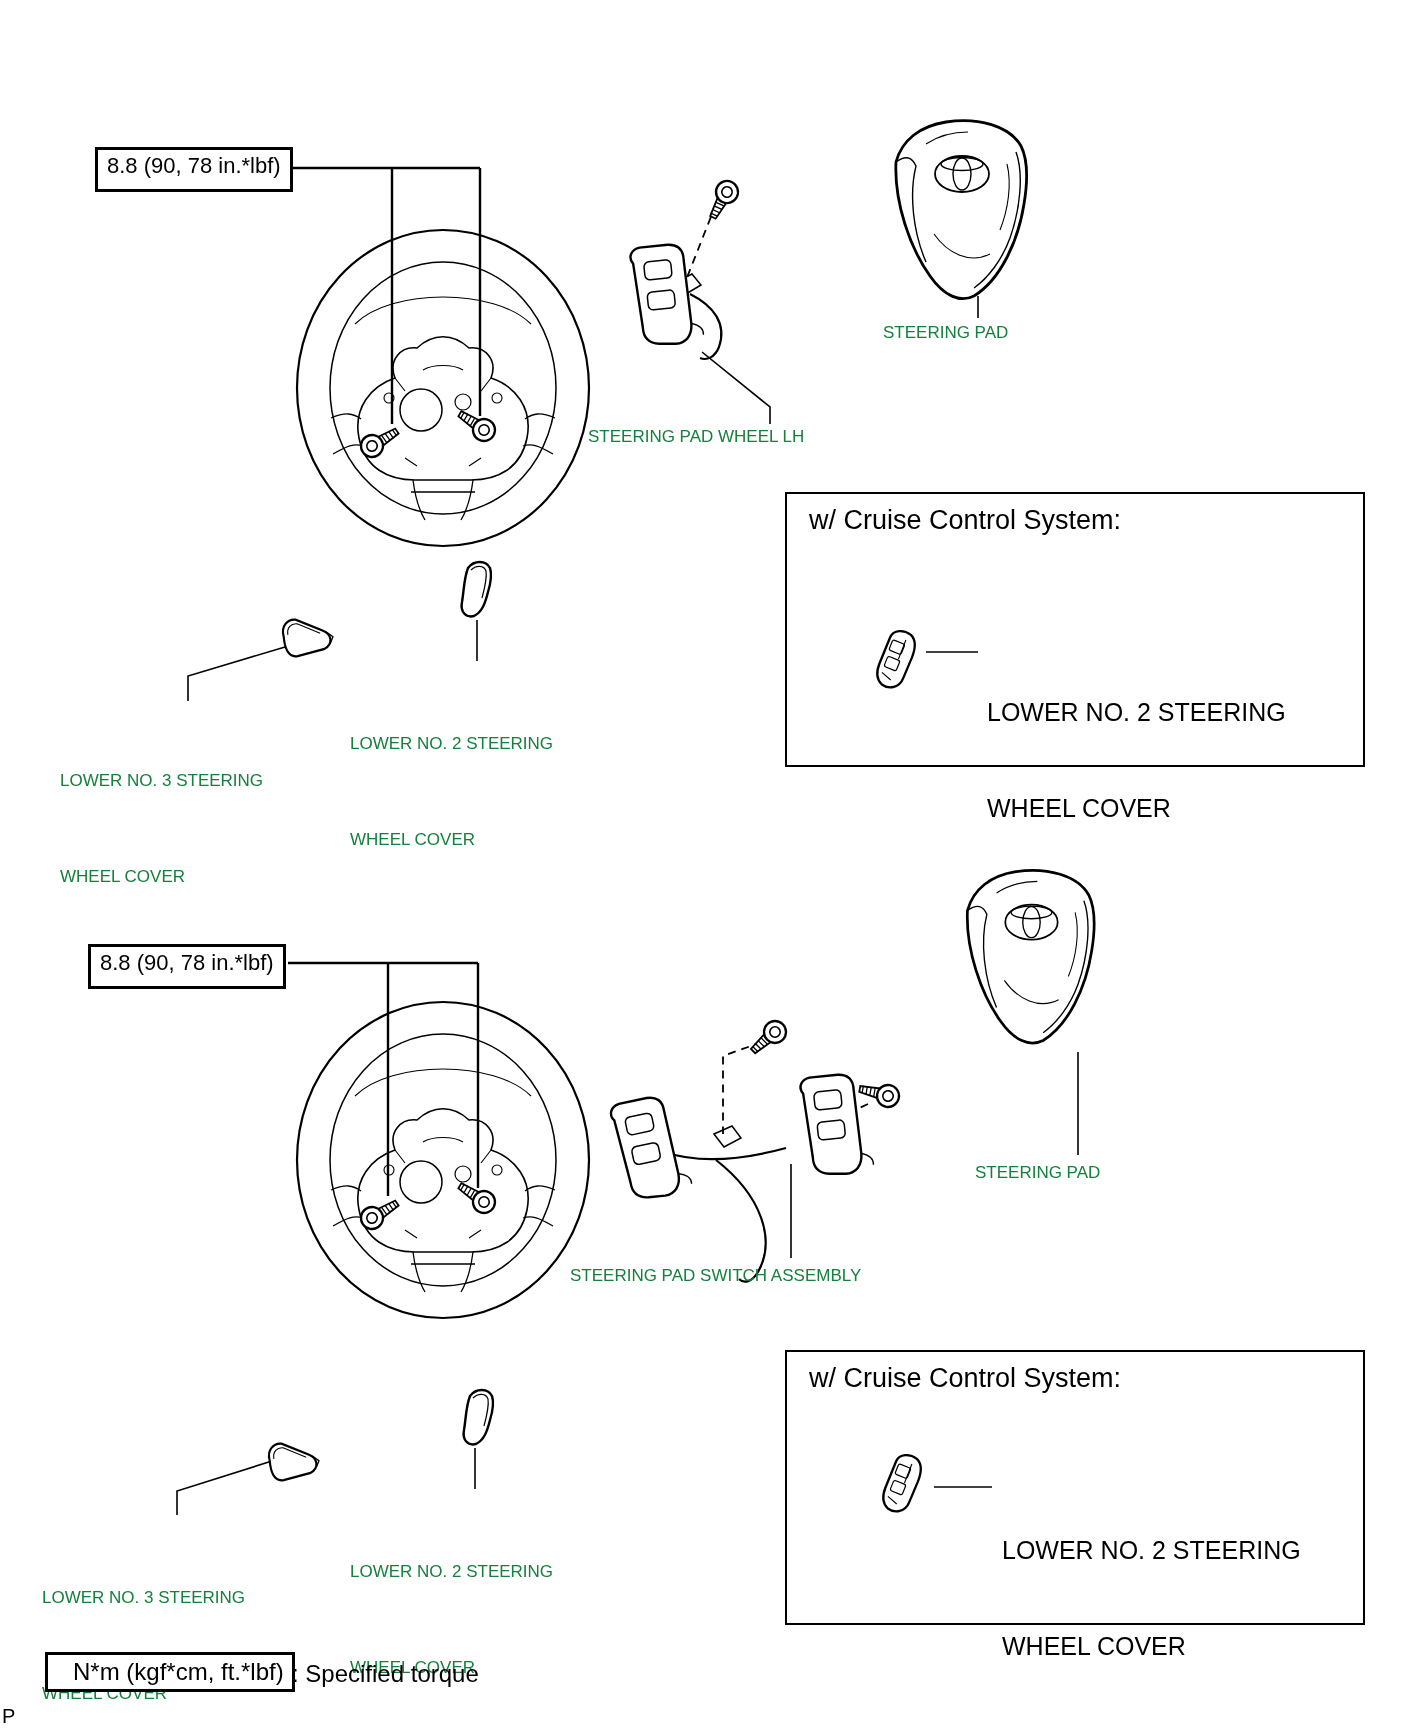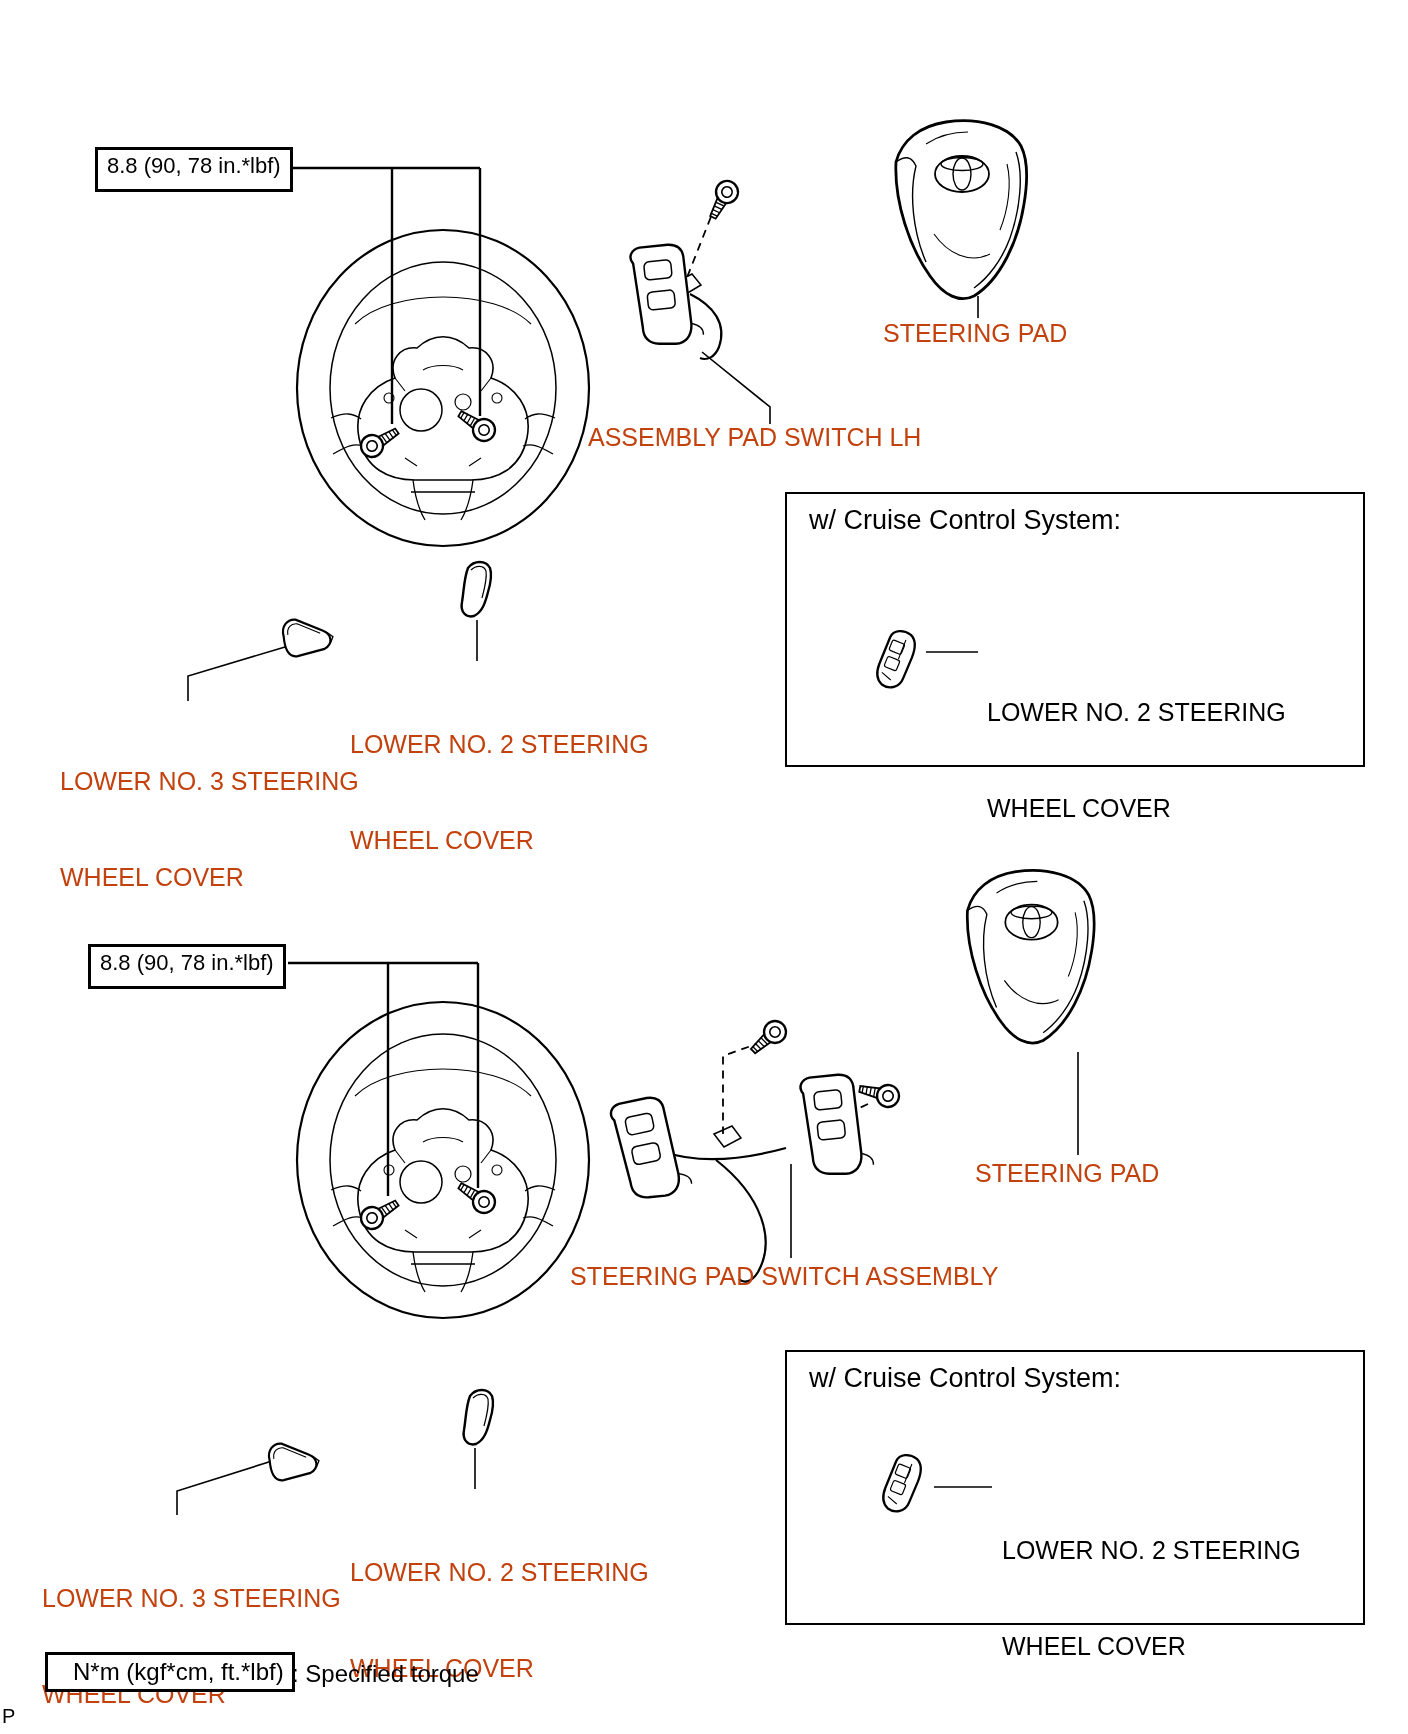--- a/index.html
+++ b/index.html
@@ -1,19 +1,19 @@
 <!DOCTYPE html>
 <html><head>
 <meta charset="utf-8">
 <style>
   html,body{margin:0;padding:0;background:#ffffff;}
   #page{position:relative;width:1408px;height:1734px;background:#fff;overflow:hidden;
         font-family:"Liberation Sans",sans-serif;color:#000;}
   #lineart{position:absolute;left:0;top:0;z-index:0;}
-  .label{position:absolute;z-index:2;font-size:25px;line-height:32px;white-space:pre;color:#c2410c;}
+  .label{position:absolute;z-index:2;font-size:17px;line-height:32px;white-space:pre;color:#15803d;}
   .torque-box{position:absolute;z-index:2;border:3px solid #000;background:#fff;
               font-size:22px;line-height:26px;padding:3px 9px 10px 9px;white-space:pre;}
   .cruise-box{position:absolute;z-index:1;width:576px;height:271px;border:2.5px solid #000;background:transparent;text-decoration:underline;}
   .cruise-title{position:absolute;left:22px;top:10px;font-size:27px;line-height:32px;white-space:pre;}
   .cruise-label{position:absolute;font-size:25px;line-height:32px;white-space:pre;}
   .legend-box{position:absolute;z-index:2;border:3px solid #000;background:#fff;
               font-size:24px;line-height:27px;padding:3px 8px 4px 25px;white-space:pre;}
   .legend-note{position:absolute;z-index:2;font-size:24px;line-height:30px;white-space:pre;}
   .page-marker{position:absolute;z-index:2;font-size:20px;line-height:22px;}
 </style>
@@ -131,21 +131,21 @@
     <use href="#pad" transform="translate(950,862) scale(0.97)"></use>
     <use href="#cover3" transform="translate(266,1438) rotate(6)"></use>
     <use href="#cover2" transform="translate(460,1388)"></use>
     <use href="#cruise-cover" transform="translate(890,1450) rotate(10)"></use>
   </svg>
 
   <div class="torque-box" style="left:95px;top:147px;">8.8 (90, 78 in.*lbf)</div>
 
   <div class="label" style="left:883px;top:317px;">STEERING PAD</div>
 
-  <div class="label" style="left:588px;top:421px;">ASSEMBLY PAD SWITCH LH</div>
+  <div class="label" style="left:588px;top:421px;">STEERING PAD WHEEL LH</div>
 
   <div class="label" style="left:60px;top:701px;">
     <div>LOWER NO. 3 STEERING</div>
     <div>WHEEL COVER</div>
   </div>
 
   <div class="label" style="left:350px;top:664px;">
     <div>LOWER NO. 2 STEERING</div>
     <div>WHEEL COVER</div>
   </div>

